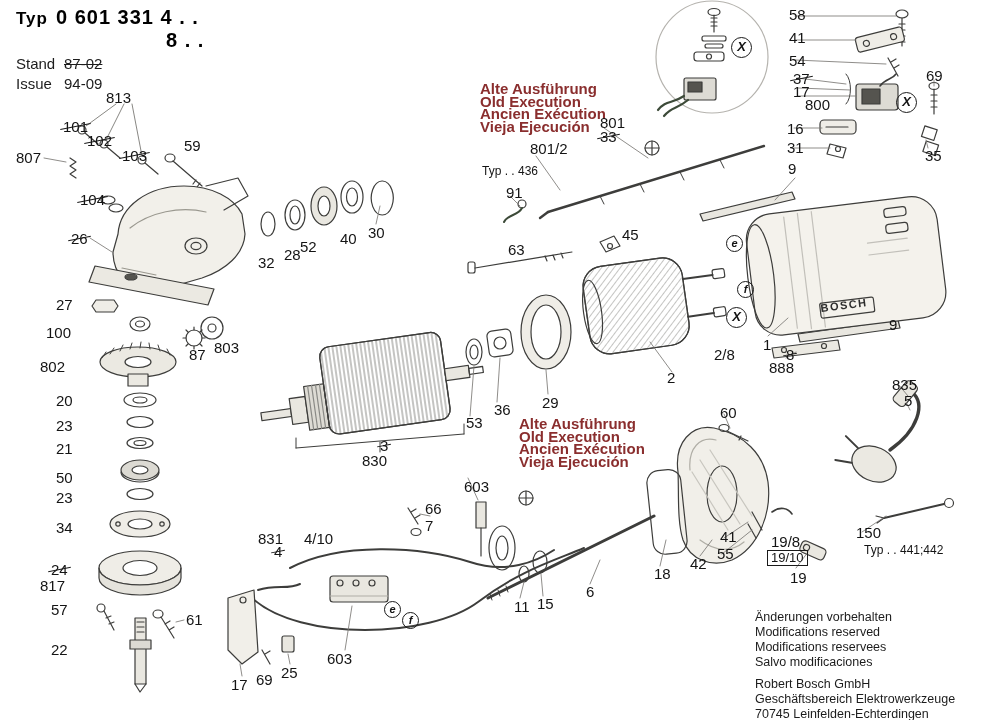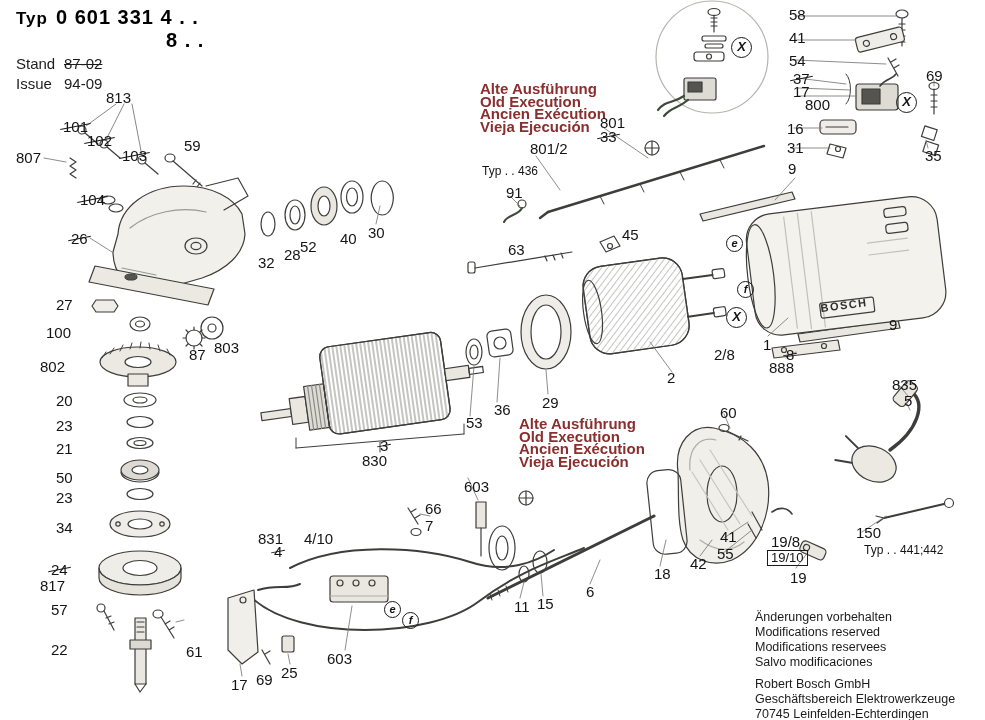--- a/index.html
+++ b/index.html
@@ -362,21 +362,21 @@
       <span class="part-label" style="left: 214px; top: 340px;">803</span>
       <span class="part-label" style="left: 56px; top: 393px;">20</span>
       <span class="part-label" style="left: 56px; top: 418px;">23</span>
       <span class="part-label" style="left: 56px; top: 441px;">21</span>
       <span class="part-label" style="left: 56px; top: 470px;">50</span>
       <span class="part-label" style="left: 56px; top: 490px;">23</span>
       <span class="part-label" style="left: 56px; top: 520px;">34</span>
       <span class="part-label struck" style="left: 51px; top: 562px;">24</span>
       <span class="part-label" style="left: 40px; top: 578px;">817</span>
       <span class="part-label" style="left: 51px; top: 602px;">57</span>
-      <span class="part-label" style="left: 186px; top: 644px;">61</span>
+      <span class="part-label" style="left: 186px; top: 612px;">61</span>
       <span class="part-label" style="left: 51px; top: 642px;">22</span>
       <span class="part-label" style="left: 231px; top: 677px;">17</span>
       <span class="part-label" style="left: 256px; top: 672px;">69</span>
       <span class="part-label" style="left: 281px; top: 665px;">25</span>
       <span class="part-label" style="left: 327px; top: 651px;">603</span>
       <span class="part-label" style="left: 258px; top: 255px;">32</span>
       <span class="part-label" style="left: 284px; top: 247px;">28</span>
       <span class="part-label" style="left: 300px; top: 239px;">52</span>
       <span class="part-label" style="left: 340px; top: 231px;">40</span>
       <span class="part-label" style="left: 368px; top: 225px;">30</span>

